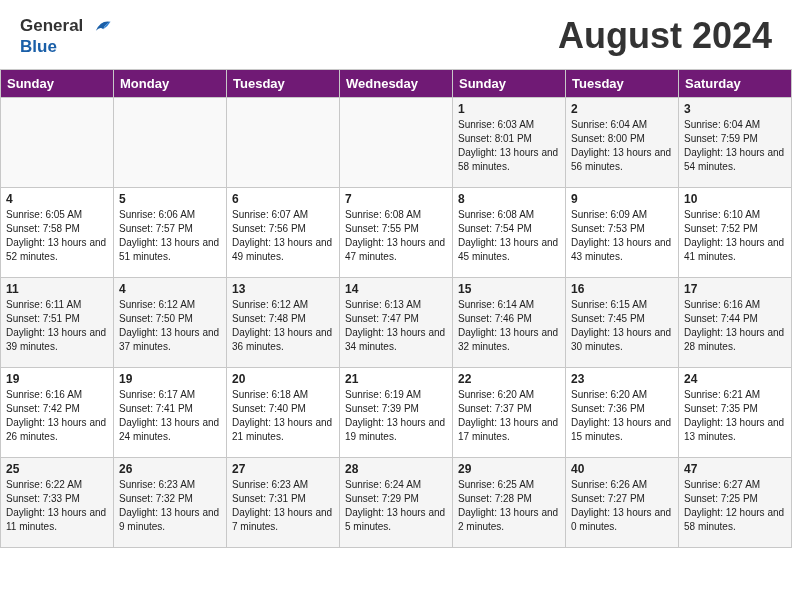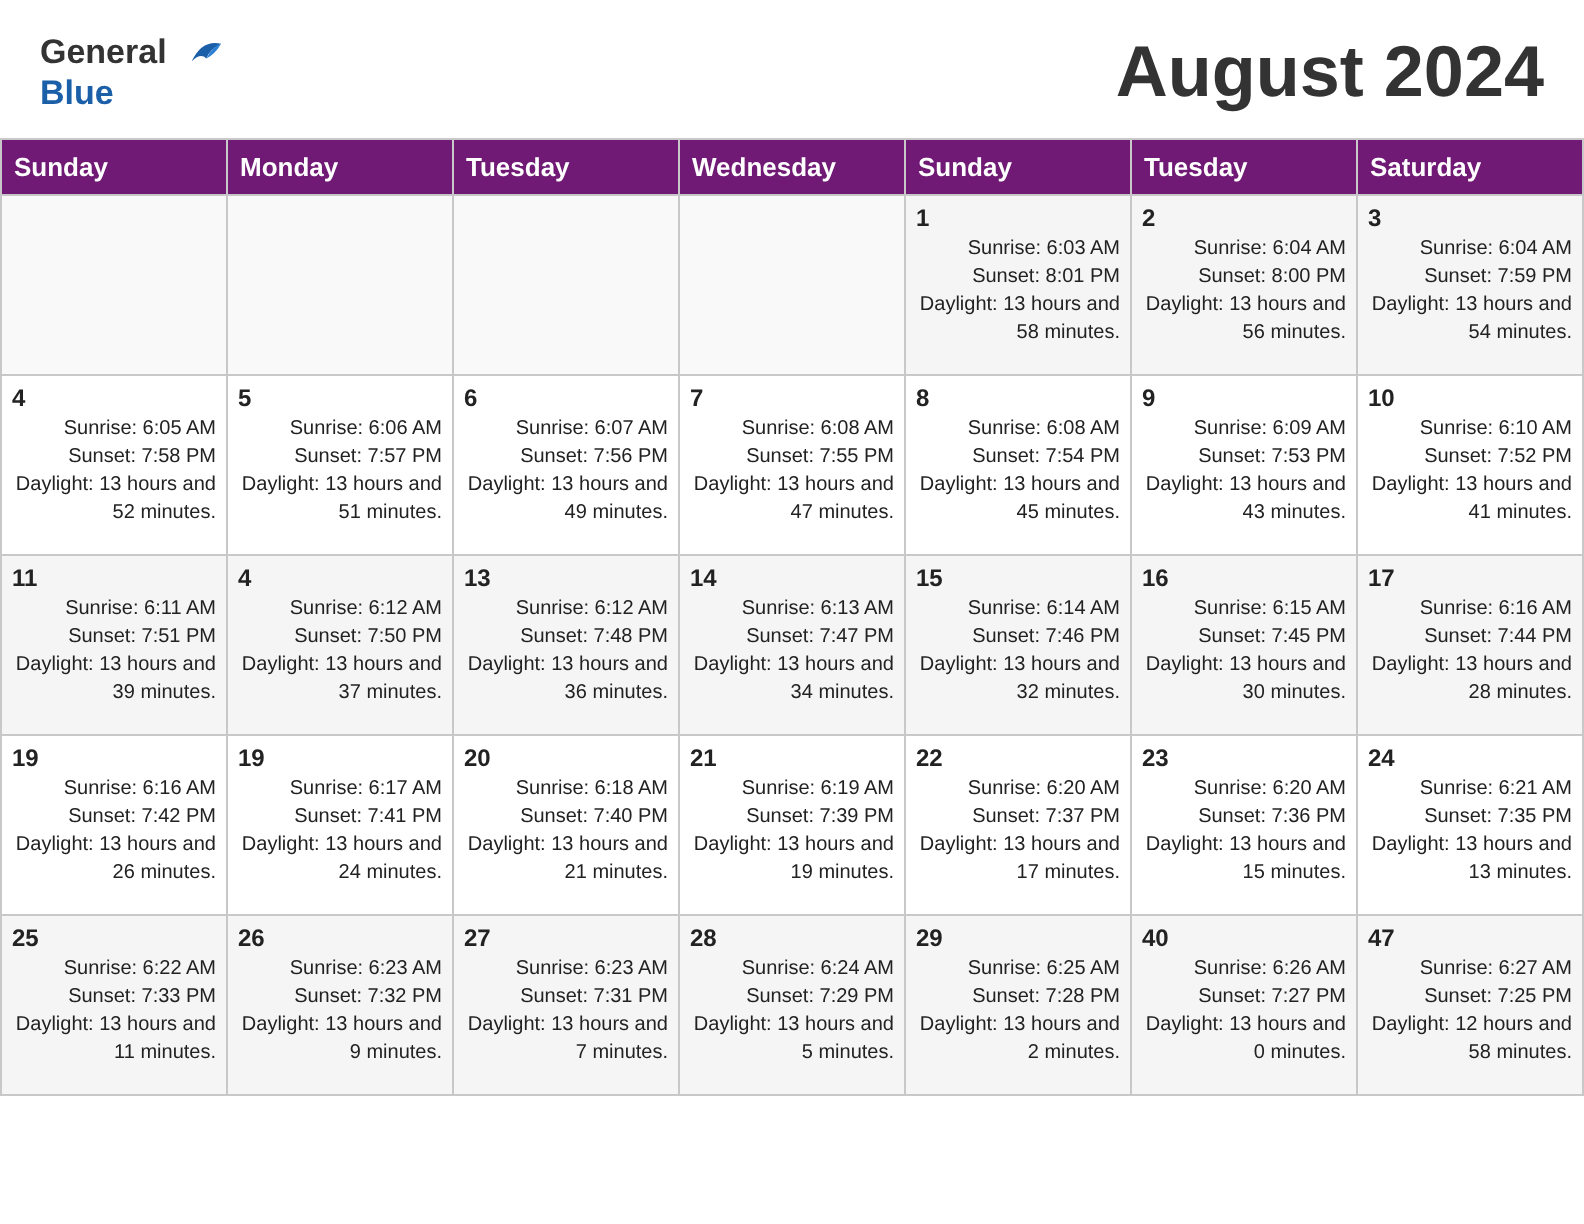--- a/index.html
+++ b/index.html
@@ -73,21 +73,20 @@
     .day-num {
       font-weight: bold;
       font-size: 12px;
       display: block;
       margin-bottom: 2px;
     }
     .day-info {
       font-size: 10px;
       line-height: 1.4;
       color: #222;
-      text-align: right;
     }
     .empty-cell {
       background: #f9f9f9 !important;
     }
     .calendar tbody tr:nth-child(odd) td { background: #f5f5f5; }
     .calendar tbody tr:nth-child(even) td { background: #fff; }
   </style>
 </head>
 <body>
 

